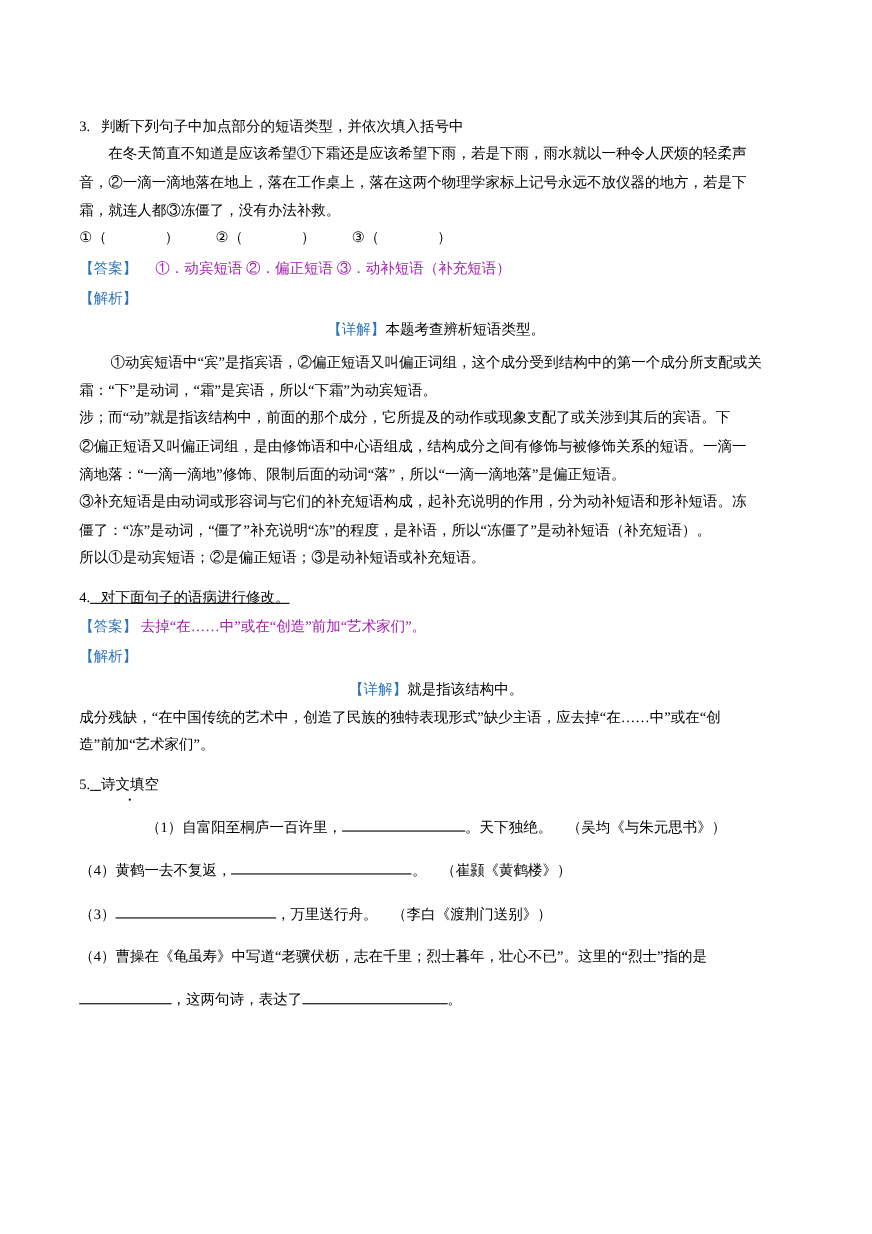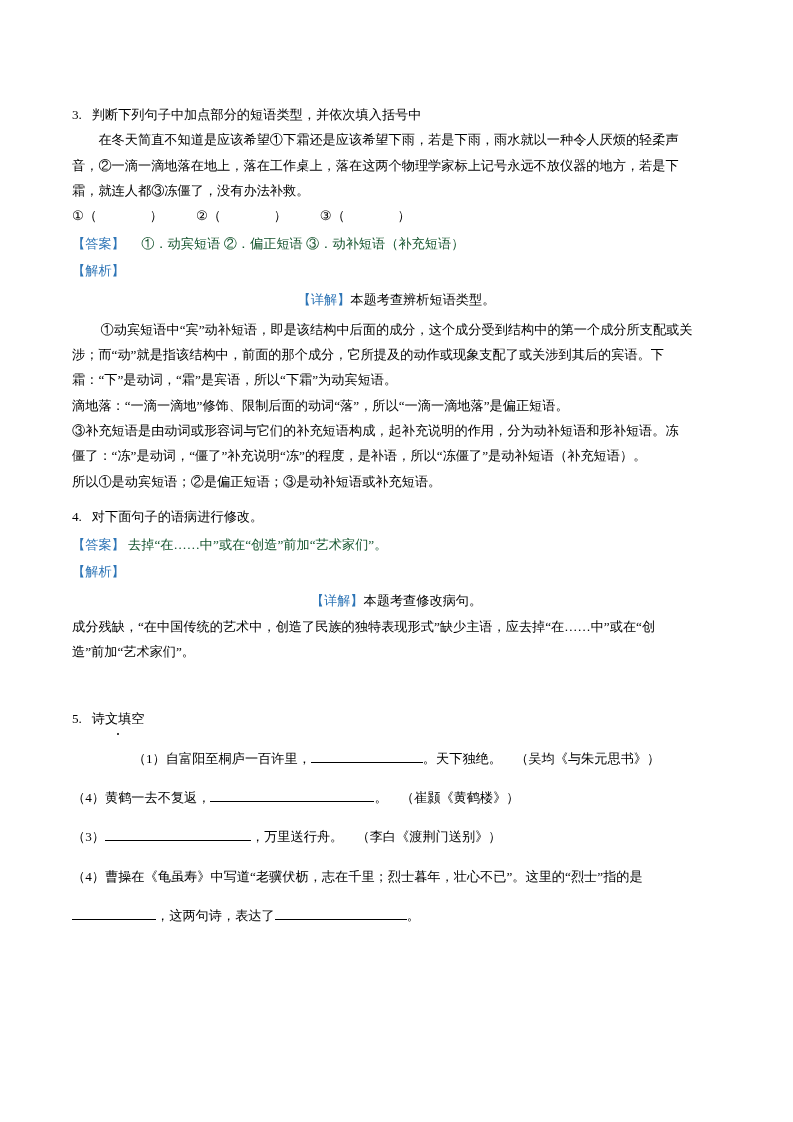--- a/index.html
+++ b/index.html
@@ -43,38 +43,37 @@
   }
   .ans-line {
     color: #2e75b6;
     margin-top: 2px;
   }
   .ans-line .tag {
     color: #2e75b6;
     margin-top: 36px;
   }
   .ans-body {
-    color: #14532d;
+    color: #a21caf;
     text-align: center;
   }
   .gap-s { margin-top: 4px; text-align: center; }
-  .gap-m { margin-top: 10px; }
+  .gap-m { margin-top: 10px; text-decoration: underline; }
   .u {
     border-bottom: 1px solid #000;
     display: inline-block;
   }
   .u-80 { width: 84px; }
   .u-110 { width: 112px; }
   .u-130 { width: 132px; }
   .u-140 { width: 146px; }
   .u-160 { width: 164px; }
   .dot-mark {
     position: relative;
     display: inline-block;
-    margin-top: 32px;
   }
   .dot-mark::after {
     content: "";
     position: absolute;
     left: 50%;
     bottom: -3px;
     width: 2px;
     height: 2px;
     margin-left: -1px;
     border-radius: 50%;
@@ -106,41 +105,42 @@
       <span class="tag">【答案】</span>
       <span>&nbsp;&nbsp;&nbsp;</span>
       <span class="ans-body">①．动宾短语      ②．偏正短语      ③．动补短语（补充短语）</span>
     </p>
     <p class="ans-line">【解析】</p>
 
     <p class="gap-s">
       <span class="blue">【详解】</span><span>本题考查辨析短语类型。</span>
     </p>
 
-    <p class="gap-s">①动宾短语中“宾”动补短语，即是该结构中后面的成分，这个成分受到结构中的第一个成分所支配或关</p>
+    <p class="gap-s">①动宾短语中“宾”是指宾语，②偏正短语又叫偏正词组，这个成分受到结构中的第一个成分所支配或关</p>
+    <p>霜：“下”是动词，“霜”是宾语，所以“下霜”为动宾短语。</p>
     <p>涉；而“动”就是指该结构中，前面的那个成分，它所提及的动作或现象支配了或关涉到其后的宾语。下</p>
-    <p>霜：“下”是动词，“霜”是宾语，所以“下霜”为动宾短语。</p>
+    <p>②偏正短语又叫偏正词组，是由修饰语和中心语组成，结构成分之间有修饰与被修饰关系的短语。一滴一</p>
     <p>滴地落：“一滴一滴地”修饰、限制后面的动词“落”，所以“一滴一滴地落”是偏正短语。</p>
     <p>③补充短语是由动词或形容词与它们的补充短语构成，起补充说明的作用，分为动补短语和形补短语。冻</p>
     <p>僵了：“冻”是动词，“僵了”补充说明“冻”的程度，是补语，所以“冻僵了”是动补短语（补充短语）。</p>
     <p>所以①是动宾短语；②是偏正短语；③是动补短语或补充短语。</p>
 
     <p class="gap-m">
       <span class="num">4.</span>
       <span>&nbsp;&nbsp;</span><span>对下面句子的语病进行修改。</span>
     </p>
 
     <p class="ans-line">
       <span class="tag">【答案】</span>
       <span class="ans-body">去掉“在……中”或在“创造”前加“艺术家们”。</span>
     </p>
     <p class="ans-line">【解析】</p>
 
     <p class="gap-s">
-      <span class="blue">【详解】</span><span>本题考查修改病句。</span>
+      <span class="blue">【详解】</span><span>就是指该结构中。</span>
     </p>
     <p>成分残缺，“在中国传统的艺术中，创造了民族的独特表现形式”缺少主语，应去掉“在……中”或在“创</p>
     <p>造”前加“艺术家们”。</p>
 
     <p class="gap-m">
       <span class="num">5.</span>
       <span>&nbsp;&nbsp;</span><span class="dot-mark">诗文填空</span>
     </p>
 
     <p class="fill-row gap-s">

